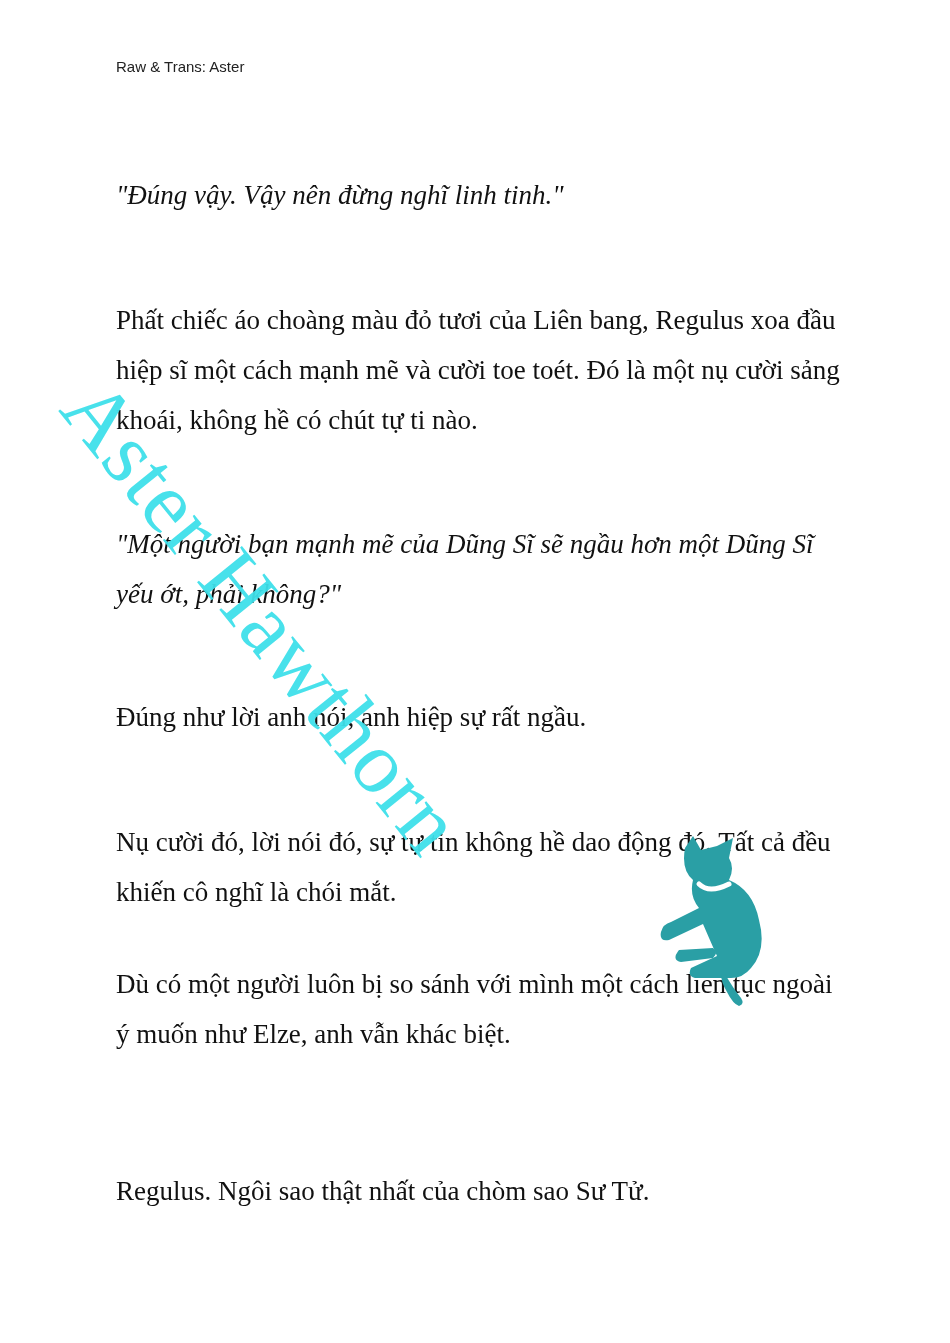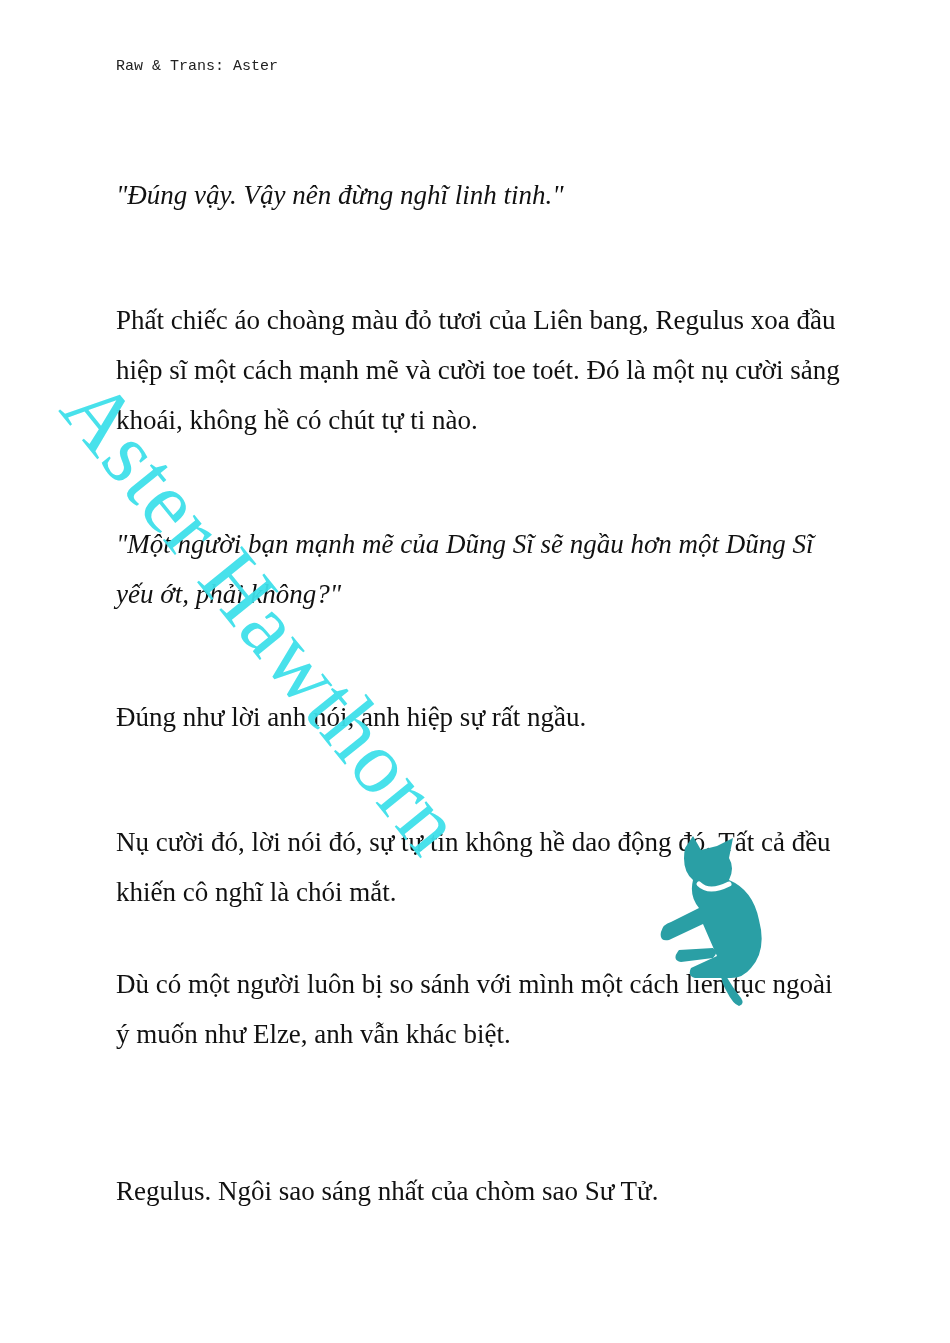--- a/index.html
+++ b/index.html
@@ -1,19 +1,19 @@
 <!DOCTYPE html>
 <html><head>
 <meta charset="utf-8">
 <style>
   html, body { margin: 0; padding: 0; background: #ffffff; }
   body { width: 950px; height: 1343px; position: relative; overflow: hidden; }
   .header {
     position: absolute; left: 116px; top: 58px;
-    font-family: Liberation Mono, monospace; font-size: 15px; color: #222;
+    font-family: Liberation Sans, sans-serif; font-size: 15px; color: #222;
   }
   .para {
     position: absolute; left: 116px; width: 730px;
     font-family: "Liberation Serif", serif; font-size: 27px; line-height: 50px; color: #111;
     margin: 0;
   }
   .para.italic { font-style: italic; }
   .watermark {
     position: absolute; left: 120px; top: 360px;
     font-family: "Liberation Serif", serif; font-size: 88px; color: #3fe0ea;
@@ -26,21 +26,21 @@
 <body>
 
 <div class="header">Raw &amp; Trans: Aster</div>
 
 <p class="para italic" style="top:170px">"Đúng vậy. Vậy nên đừng nghĩ linh tinh."</p>
 <p class="para" style="top:295px">Phất chiếc áo choàng màu đỏ tươi của Liên bang, Regulus xoa đầu hiệp sĩ một cách mạnh mẽ và cười toe toét. Đó là một nụ cười sảng khoái, không hề có chút tự ti nào.</p>
 <p class="para italic" style="top:519px">"Một người bạn mạnh mẽ của Dũng Sĩ sẽ ngầu hơn một Dũng Sĩ yếu ớt, phải không?"</p>
 <p class="para" style="top:692px">Đúng như lời anh nói, anh hiệp sự rất ngầu.</p>
 <p class="para" style="top:817px">Nụ cười đó, lời nói đó, sự tự tin không hề dao động đó. Tất cả đều khiến cô nghĩ là chói mắt.</p>
 <p class="para" style="top:959px">Dù có một người luôn bị so sánh với mình một cách liên tục ngoài ý muốn như Elze, anh vẫn khác biệt.</p>
-<p class="para" style="top:1166px">Regulus. Ngôi sao sáng nhất của chòm sao Sư Tử.</p>
+<p class="para" style="top:1166px">Regulus. Ngôi sao thật nhất của chòm sao Sư Tử.</p>
 
 <div class="watermark">Aster Hawthorn</div>
 
 <svg class="cat" viewBox="0 0 125 180">
   <g fill="#2a9fa5">
     <path d="M30 20 L38 8 L46 22 L62 18 L78 10 L74 30 Q80 40 74 52 Q98 62 104 92 Q112 122 96 140 Q88 150 76 150 L40 150 Q32 148 36 140 L62 128 Q54 110 48 96 L14 112 Q4 114 6 104 Q8 96 16 94 L44 80 Q34 68 38 52 Q26 42 30 20 Z"></path>
     <path d="M70 146 Q78 160 86 170 Q90 176 84 178 Q78 176 72 164 Q66 154 66 146 Z"></path>
     <path d="M24 122 L58 120 Q64 124 58 130 L26 134 Q16 132 24 122 Z"></path>
   </g>
   <path d="M44 56 Q54 66 74 56" stroke="#ffffff" stroke-width="5" fill="none" stroke-linecap="round"></path>

